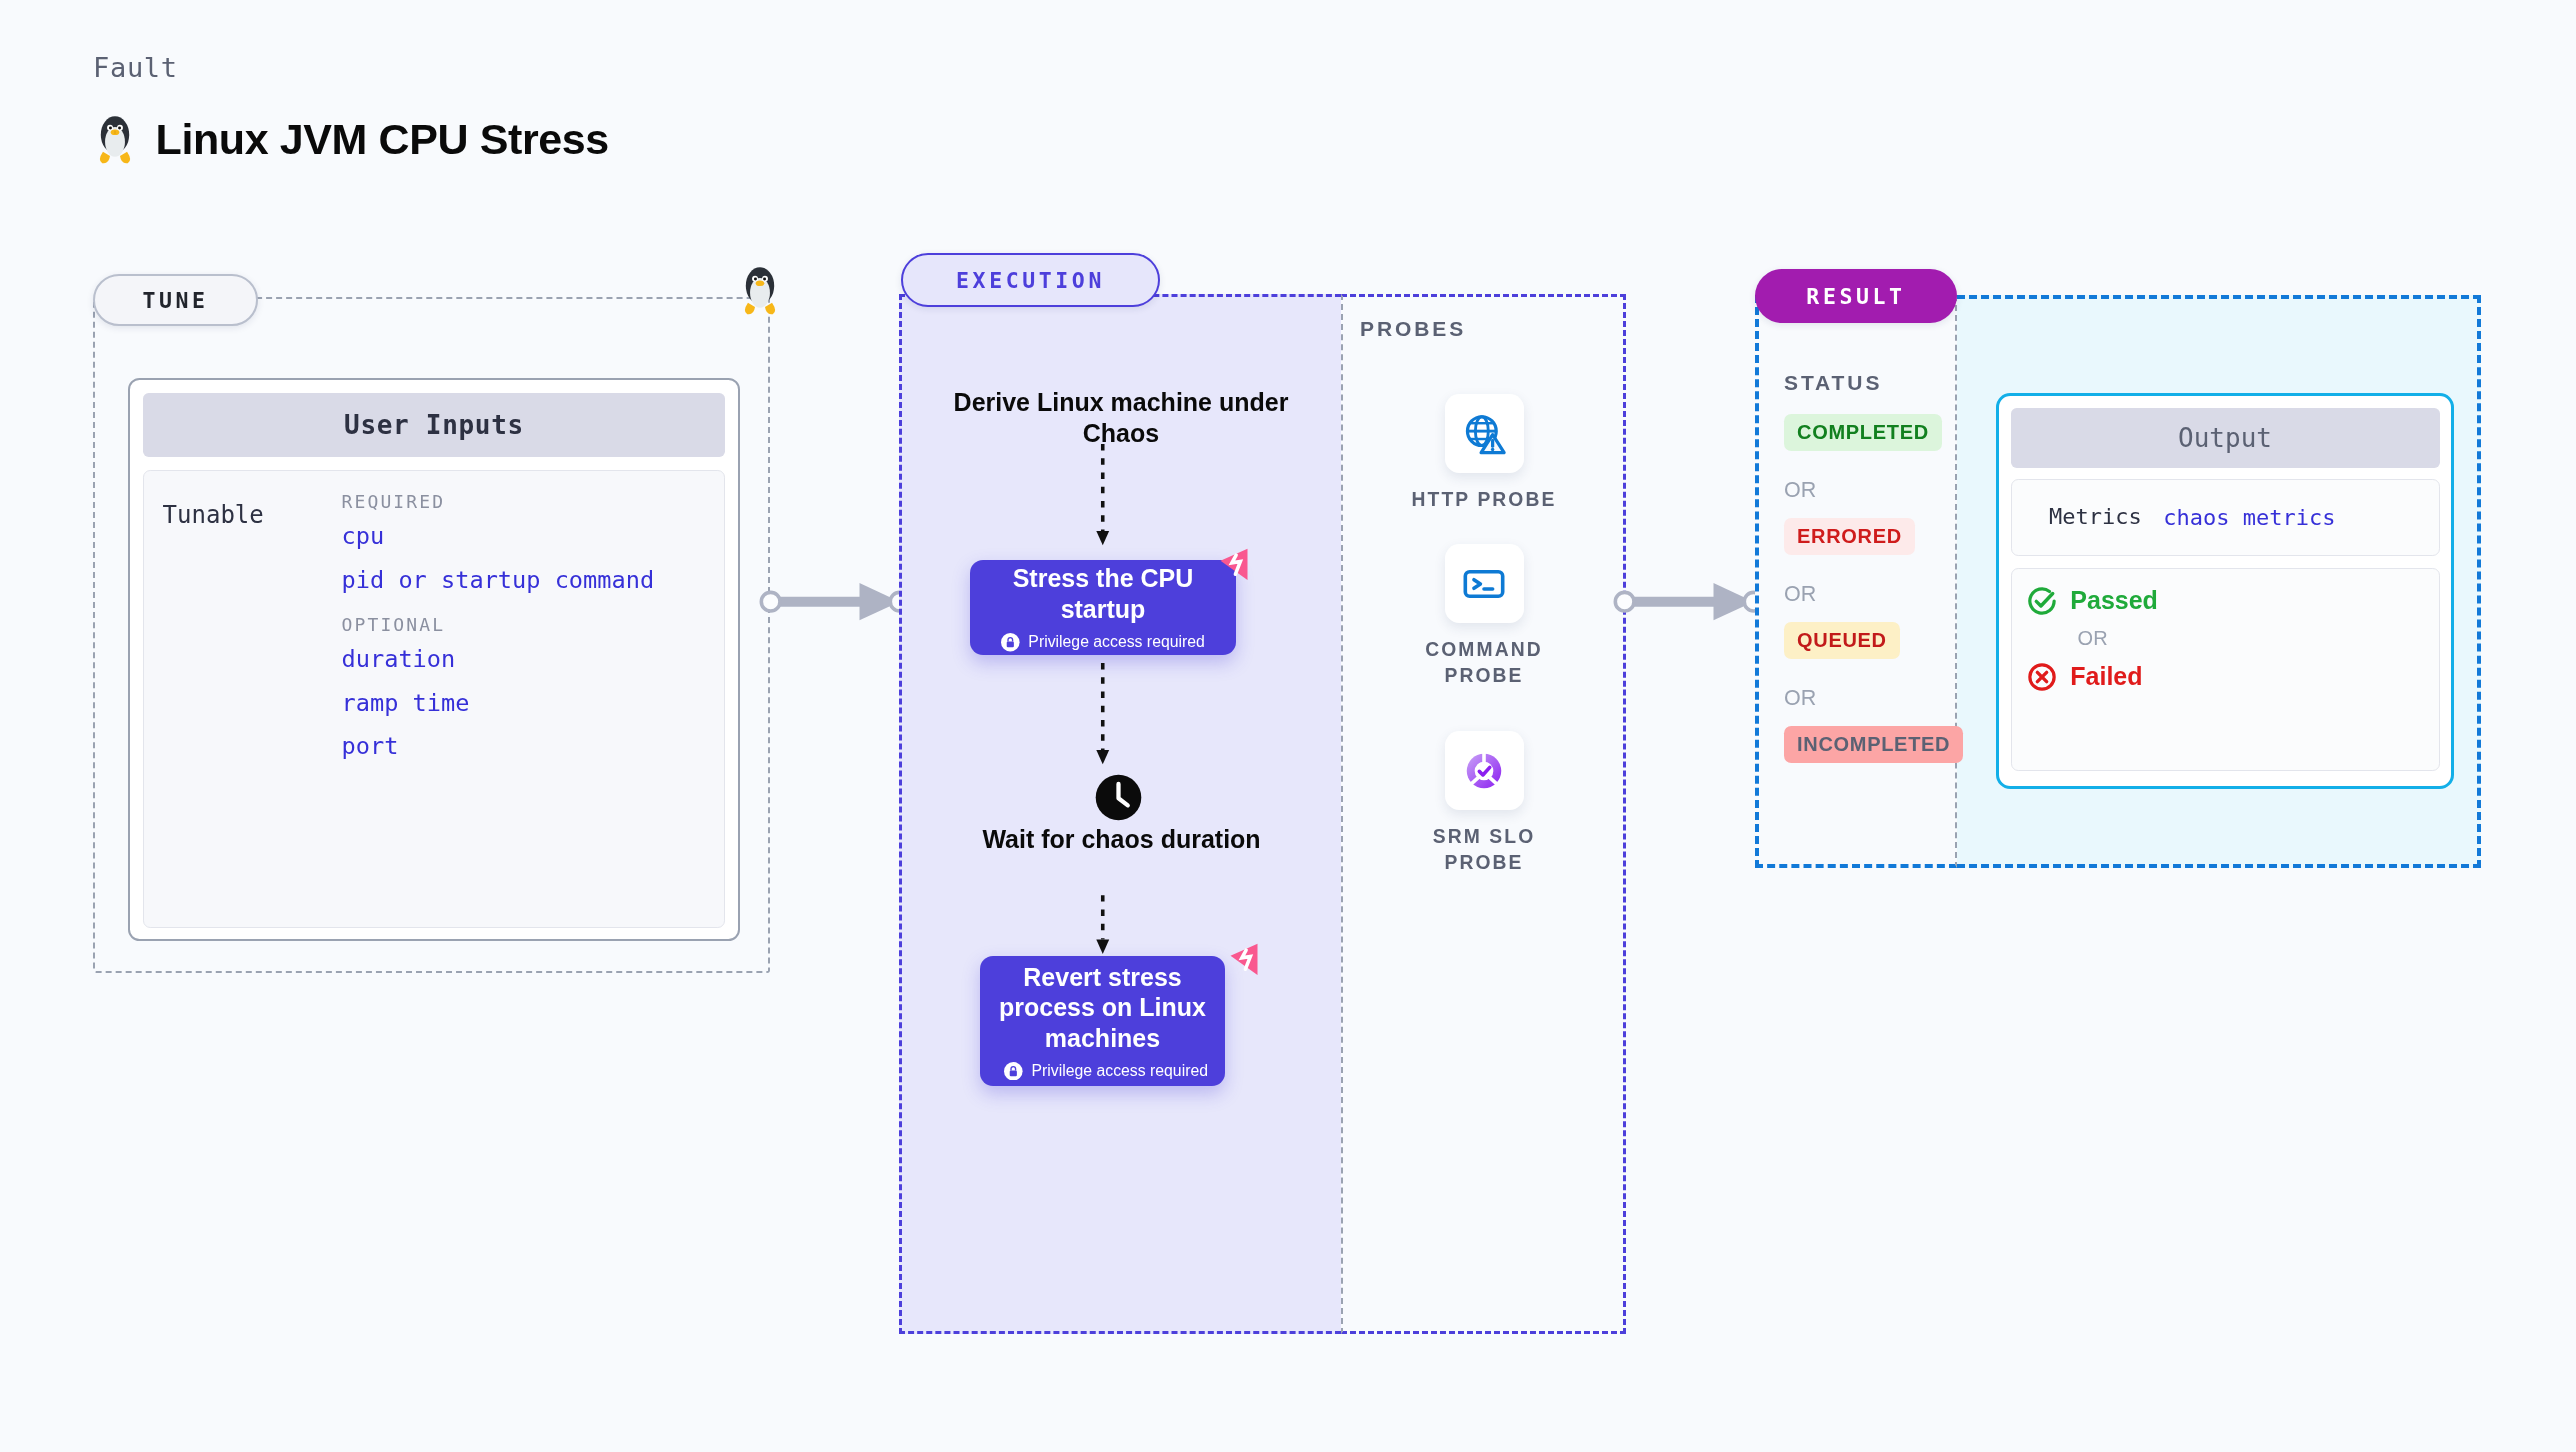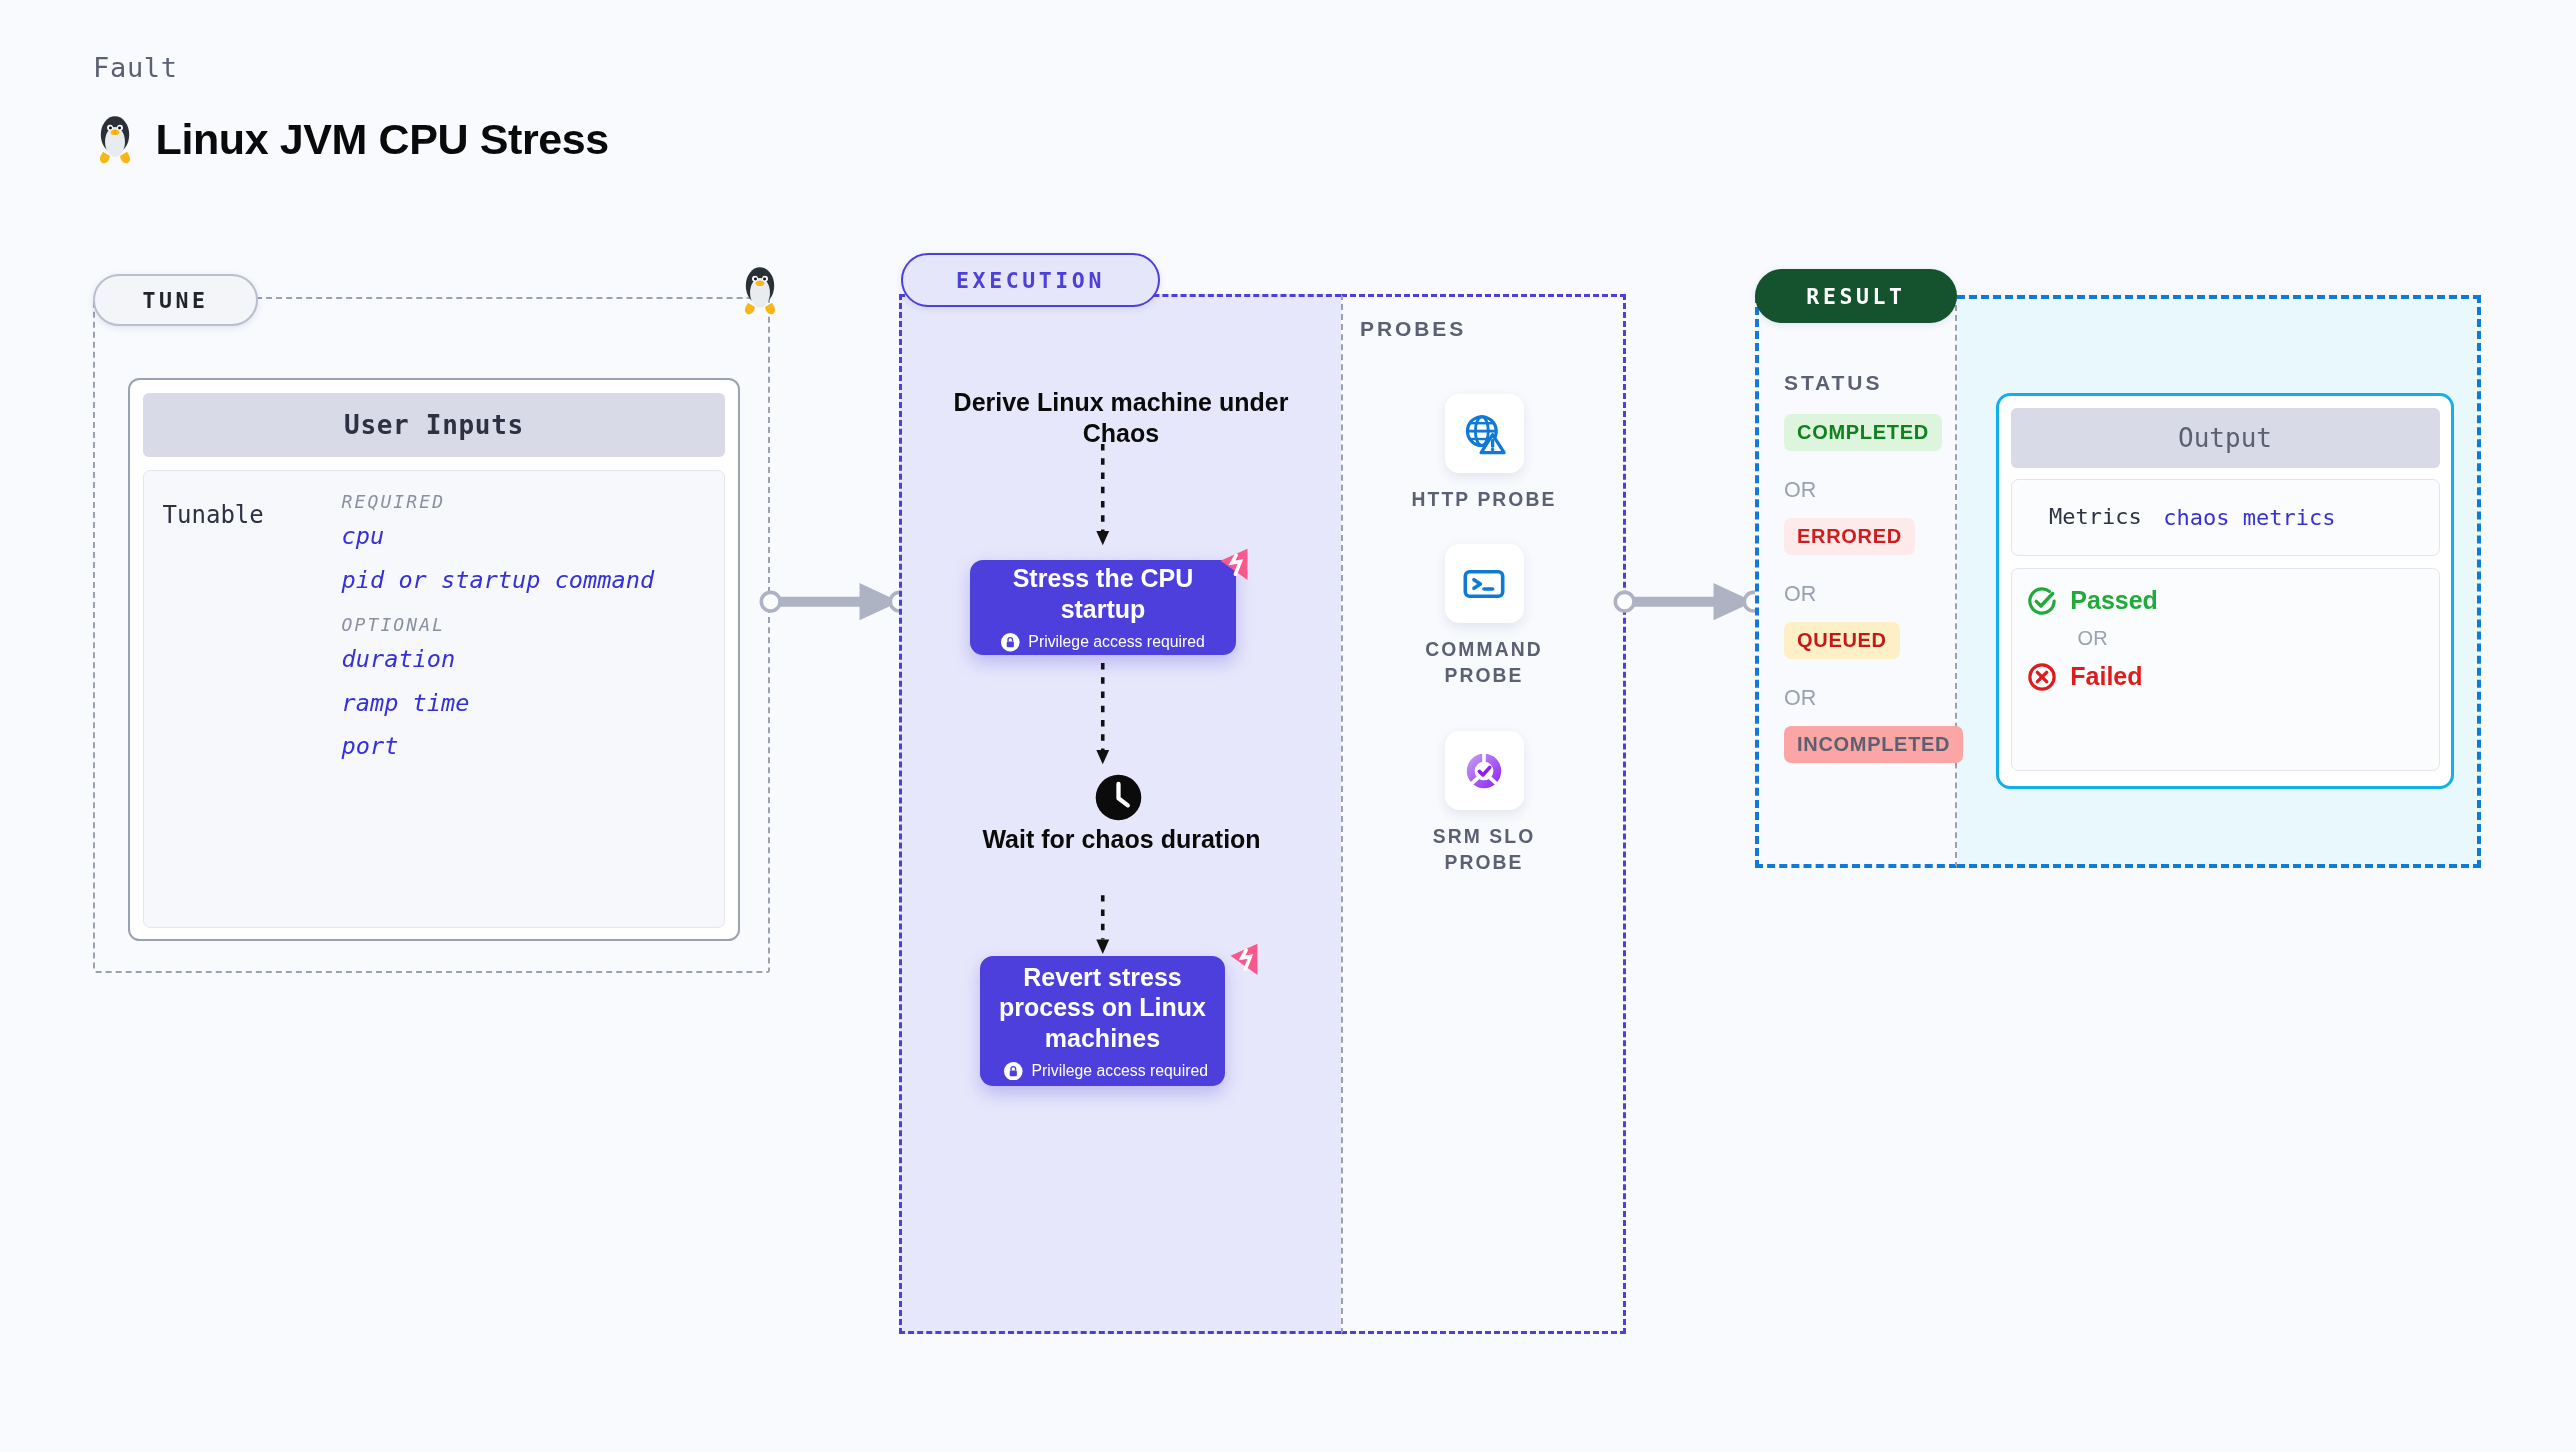--- a/index.html
+++ b/index.html
@@ -36,21 +36,21 @@
   #tune-badge {
     left: 93px; top: 274px; width: 165px; height: 52px;
     background: #f4f5f9; border: 2.1px solid #b9bfcd; color: #22252d; font-size: 21.5px;
   }
   #exec-badge {
     left: 901px; top: 253px; width: 259px; height: 54px;
     background: #e6e6fb; border: 2.9px solid #4d3fdb; color: #4d3fdb; font-size: 21.5px;
   }
   #result-badge {
     left: 1755px; top: 269px; width: 202px; height: 54px;
-    background: #14532d; border: none; color: #ffffff; font-size: 21.5px;
+    background: #a21caf; border: none; color: #ffffff; font-size: 21.5px;
   }
 
   
   .dashed-box { position: absolute; }
 
   #tune-box {
     left: 93px; top: 297px; width: 677px; height: 676px;
     border: 2.9px dashed #9aa2b1; border-radius: 2.9px; background: transparent;
   }
   #exec-box {
@@ -88,21 +88,21 @@
   }
   .card-body {
     margin-top: 13px; height: 458px; background: #f7f8fb;
     border: 1.4px solid #e3e5ec; border-radius: 7.2px;
     display: flex; padding: 20px 18.6px;
   }
   .tunable-label {
     font-family: "DejaVu Sans Mono", monospace; font-size: 24px;
     color: #2d3142; width: 179px; flex: none; padding-top: 10px;
   }
-  .inputs-col { flex: 1; display: flex; flex-direction: column; font-style: italic; }
+  .inputs-col { flex: 1; display: flex; flex-direction: column; }
   .group-label {
     font-family: "DejaVu Sans Mono", monospace; font-size: 18px;
     color: #8b90a0; letter-spacing: 2.1px; margin-bottom: 10px;
   }
   .param {
     font-family: "DejaVu Sans Mono", monospace; font-size: 23.6px;
     color: #3630d8; margin-bottom: 15.8px;
   }
   .param:last-child { margin-bottom: 0; }
   .group-label.optional { margin-top: 4.3px; }

